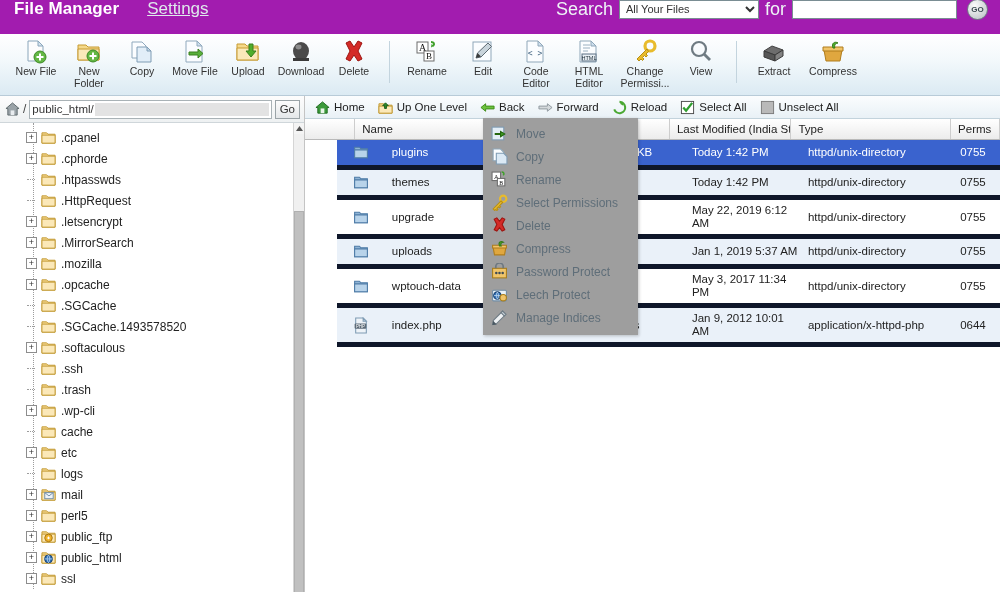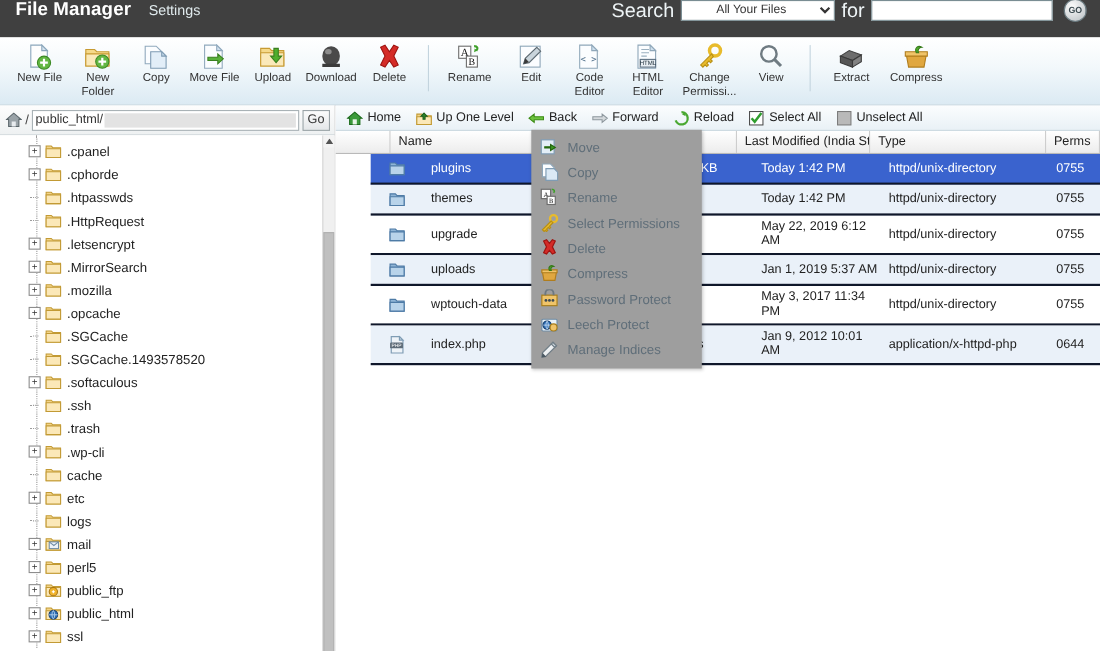--- a/index.html
+++ b/index.html
@@ -9,54 +9,54 @@
     overflow: hidden;
     font-family: "Liberation Sans", sans-serif;
     font-size: 12px;
     color: #333;
     background: #fff;
   }
 
   
   .header {
     height: 34px;
-    background: #404040;
+    background: #a21caf;
     display: flex;
     align-items: center;
     padding: 0 12px 16px 14px;
     position: relative;
   }
   .app-title {
     color: #ffffff;
     font-size: 17px;
     font-weight: bold;
     letter-spacing: .1px;
   }
   .settings-link {
     color: #dfe9ec;
-    font-size: 13px;
-    margin-left: 16px;
+    font-size: 17px;
+    text-decoration: underline;
+    margin-left: 28px;
     cursor: pointer;
   }
   .header-spacer { flex: 1; }
   .search-wrap { display: flex; align-items: center; gap: 6px; }
   .search-label, .search-for {
     color: #eef4f6;
     font-size: 18px;
   }
   .search-select {
     width: 140px;
     height: 19px;
     font-size: 11px;
     font-family: "Liberation Sans", sans-serif;
     border: 1px solid #7a8d93;
     background: #fff;
     color: #333;
     padding: 0 2px;
-    text-align: center;
   }
   .search-input {
     width: 165px;
     height: 19px;
     border: 1px solid #7a8d93;
     background: #fff;
     font-size: 11px;
     font-family: "Liberation Sans", sans-serif;
     padding: 0 3px;
   }
@@ -284,21 +284,21 @@
   .c-mod  { width: 130px; }
   .c-type { width: 171px; }
   .c-perm { width: 52px; }
 
   .grid-body { flex: 1; overflow: hidden; }
   .grow {
     display: flex;
     min-height: 28px;
     font-size: 11.5px;
     color: #222;
-    border-bottom: 2px solid #0f172a;
+    border-bottom: 5px solid #0f172a;
     cursor: pointer;
     margin-left: 32px;
   }
   .grow.alt { background: #eaf1f9; }
   .grow.sel { background: #3a63ce; color: #fff; }
   .gc {
     display: flex;
     align-items: center;
     padding: 4px 0 4px 7px;
     overflow: hidden;

